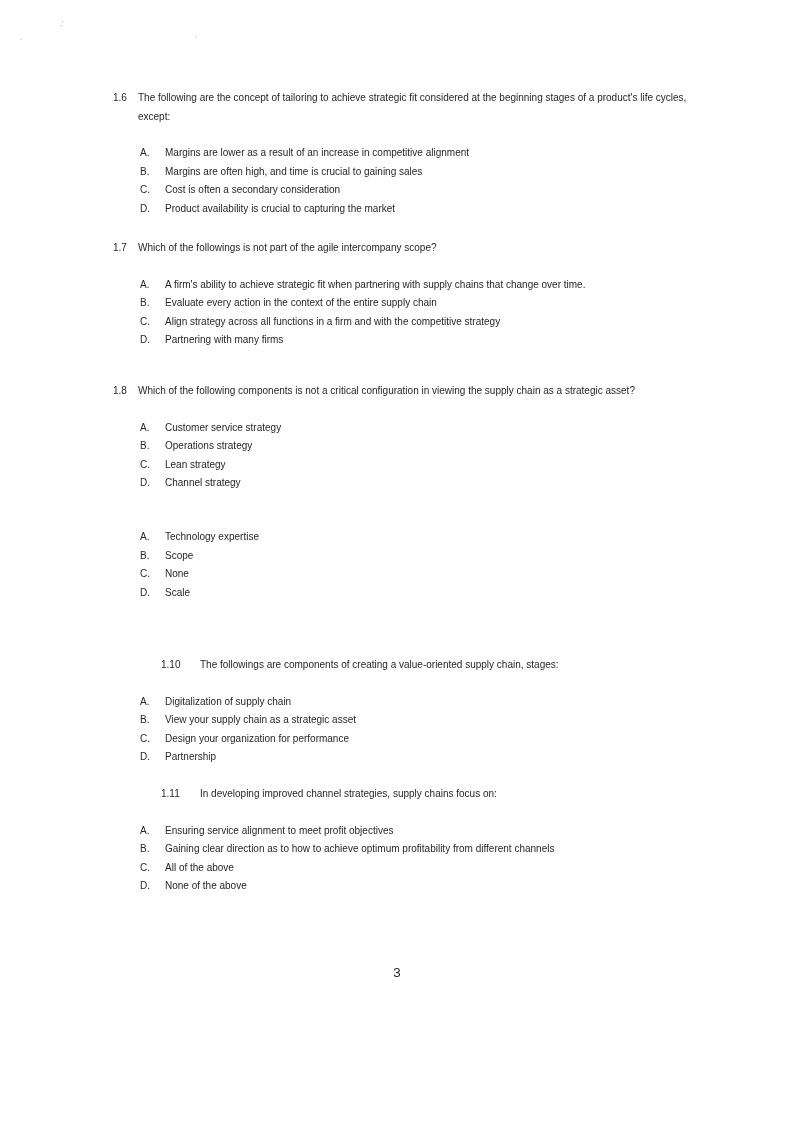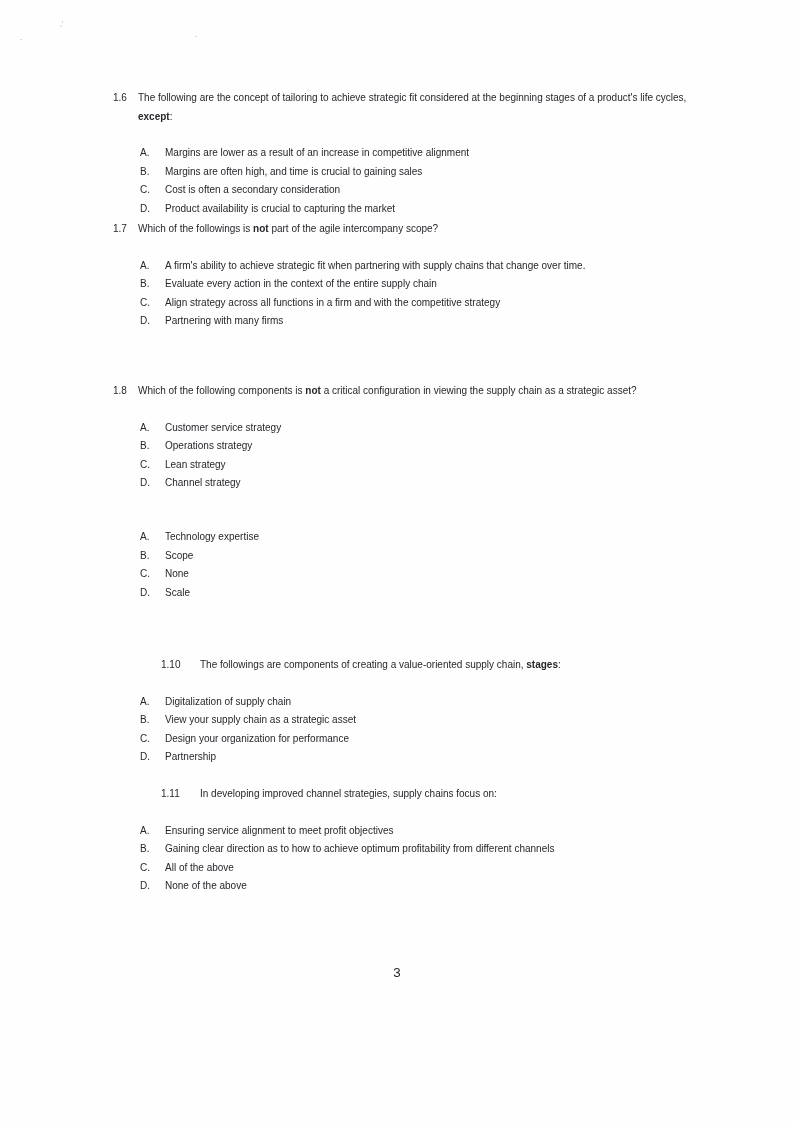--- a/index.html
+++ b/index.html
@@ -13,21 +13,21 @@
   .page {
     position: relative;
     width: 794px; height: 1122px;
     background: #fefefe;
   }
   .question { position: absolute; left: 113px; width: 574px; font-size: 10px; line-height: 18.5px; }
   .q-head { display: flex; margin-bottom: 18px; }
   .q-num { flex: 0 0 25px; }
   .q-num.wide { flex-basis: 39px; margin-left: 48px; }
   .q-text { flex: 1; }
-  .b { font-weight: 700; text-align: center; }
+  .b { font-weight: 400; text-align: center; }
   .option { display: flex; margin-left: 27px; }
   .opt-letter { flex: 0 0 25px; }
   .opt-text { flex: 1; }
   .page-number {
     position: absolute;
     top: 965px; left: 0;
     width: 100%;
     text-align: center;
     font-size: 13.4px;
   }
@@ -66,21 +66,21 @@
     <div class="option">
       <span class="opt-letter">C.</span>
       <span class="opt-text">Cost is often a secondary consideration</span>
     </div>
     <div class="option">
       <span class="opt-letter">D.</span>
       <span class="opt-text">Product availability is crucial to capturing the market</span>
     </div>
   </div>
 
-  <div class="question" style="top:220px">
+  <div class="question" style="top:239px">
     <div class="q-head">
       <span class="q-num">1.7</span>
       <span class="q-text"><span>Which of the followings is </span><span class="b">not</span><span> part of the agile intercompany scope?</span></span>
     </div>
     <div class="option">
       <span class="opt-letter">A.</span>
       <span class="opt-text">A firm's ability to achieve strategic fit when partnering with supply chains that change over time.</span>
     </div>
     <div class="option">
       <span class="opt-letter">B.</span>

